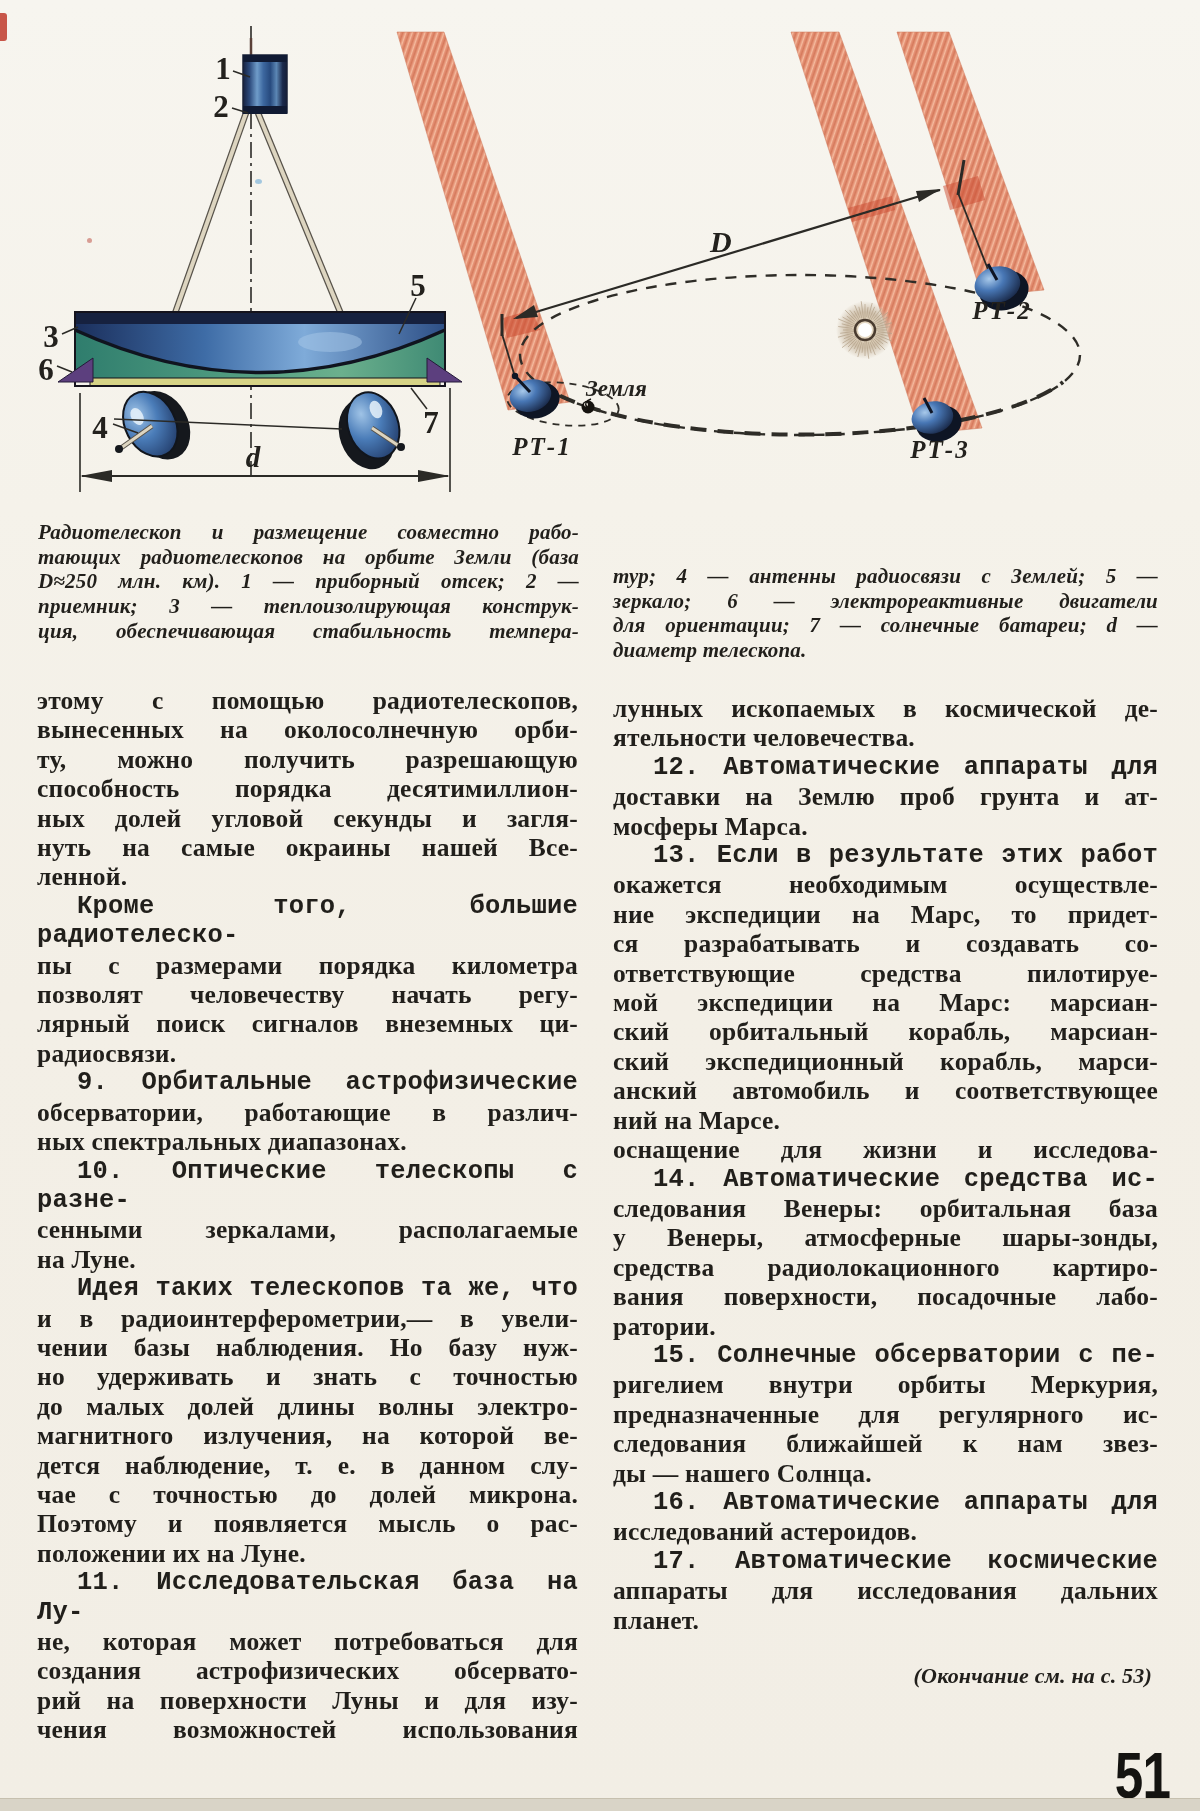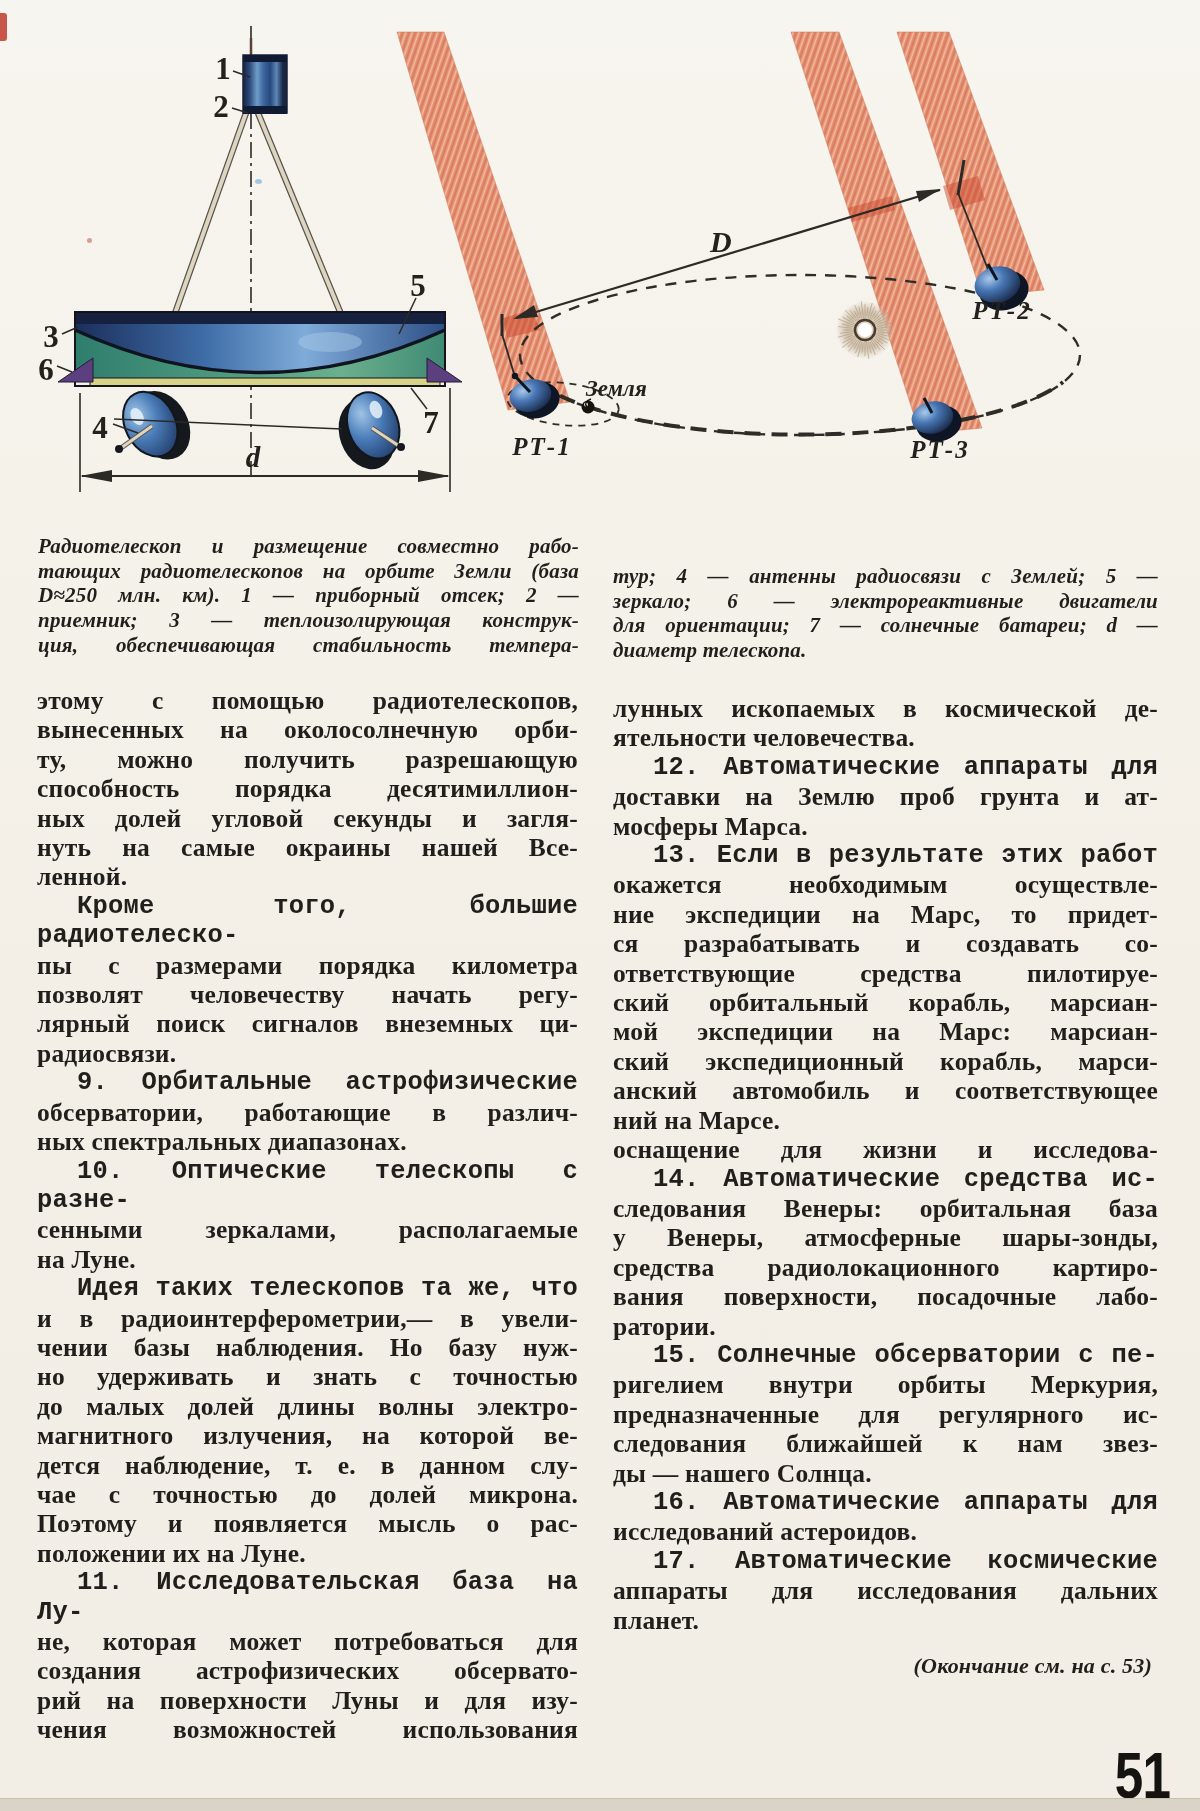--- a/index.html
+++ b/index.html
@@ -12,25 +12,25 @@
   
   #figure{left:0;top:0;width:1200px;height:535px;}
   
   .col{position:absolute;width:541px;}
   .cap{font-size:21px;line-height:24.7px;font-style:italic;font-weight:700;letter-spacing:.2px;}
   .bodycol{font-size:25.5px;line-height:29.4px;font-weight:700;letter-spacing:.2px;}
   .line{text-align:justify;text-align-last:justify;white-space:normal;}
   .line.endline{text-align-last:left;}
   .line.indent{text-indent:40px;font-family:Liberation Mono, monospace;}
   .para{margin:0;}
-  #caption-left{left:38px;top:534px;font-family:Liberation Serif, serif;}
+  #caption-left{left:38px;top:520px;font-family:Liberation Serif, serif;}
   #caption-right{left:613px;top:564px;width:545px;}
   #body-left{left:37px;top:686px;}
   #body-right{left:613px;top:694px;width:545px;}
-  #cont-note{margin-top:18px;font-size:22px;line-height:25px;font-style:italic;font-weight:700;text-align:right;text-align-last:right;padding-right:6px;}
+  #cont-note{margin-top:28px;font-size:22px;line-height:25px;font-style:italic;font-weight:700;text-align:right;text-align-last:right;padding-right:6px;}
   #page-number{
     position:absolute;right:30px;top:1744px;font-family:"Liberation Sans",sans-serif;
     font-weight:700;font-size:64px;line-height:1;color:#141310;
     transform:scaleX(.8);transform-origin:100% 0;letter-spacing:-1px;
   }
   #bottom-strip{position:absolute;left:0;bottom:0;width:1200px;height:12px;background:#d9d4c7;border-top:1px solid #c6c0af;}
   .speck{position:absolute;border-radius:50%;}
   #red-sliver{position:absolute;left:0;top:13px;width:7px;height:28px;background:#c0392b;opacity:.85;border-radius:0 3px 3px 0;}
   svg text{font-family:"Liberation Serif",serif;}
 </style>
@@ -353,22 +353,22 @@
       <div class="line indent">12. Автоматические аппараты для</div>
       <div class="line">доставки на Землю проб грунта и ат-</div>
       <div class="line endline">мосферы Марса.</div>
     </div>
     <div class="para">
       <div class="line indent">13. Если в результате этих работ</div>
       <div class="line">окажется необходимым осуществле-</div>
       <div class="line">ние экспедиции на Марс, то придет-</div>
       <div class="line">ся разрабатывать и создавать со-</div>
       <div class="line">ответствующие средства пилотируе-</div>
+      <div class="line">мой экспедиции на Марс: марсиан-</div>
       <div class="line">ский орбитальный корабль, марсиан-</div>
-      <div class="line">мой экспедиции на Марс: марсиан-</div>
       <div class="line">ский экспедиционный корабль, марси-</div>
       <div class="line">анский автомобиль и соответствующее</div>
       <div class="line endline">ний на Марсе.</div>
       <div class="line">оснащение для жизни и исследова-</div>
     </div>
     <div class="para">
       <div class="line indent">14. Автоматические средства ис-</div>
       <div class="line">следования Венеры: орбитальная база</div>
       <div class="line">у Венеры, атмосферные шары-зонды,</div>
       <div class="line">средства радиолокационного картиро-</div>

